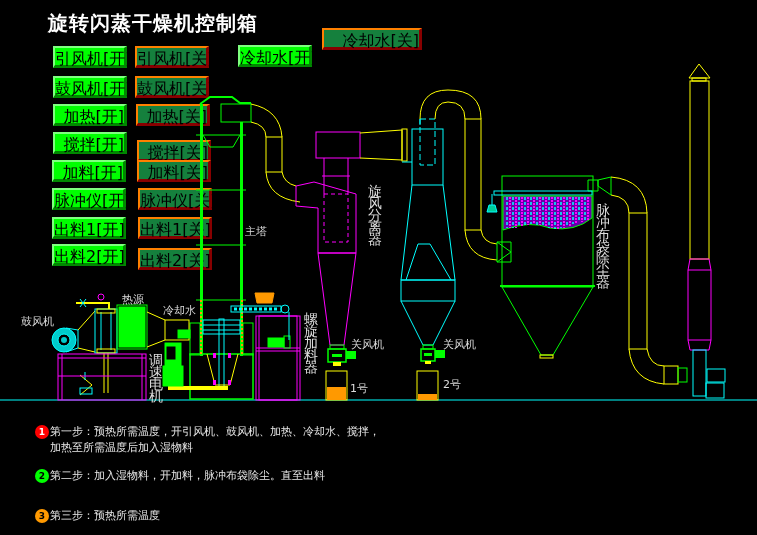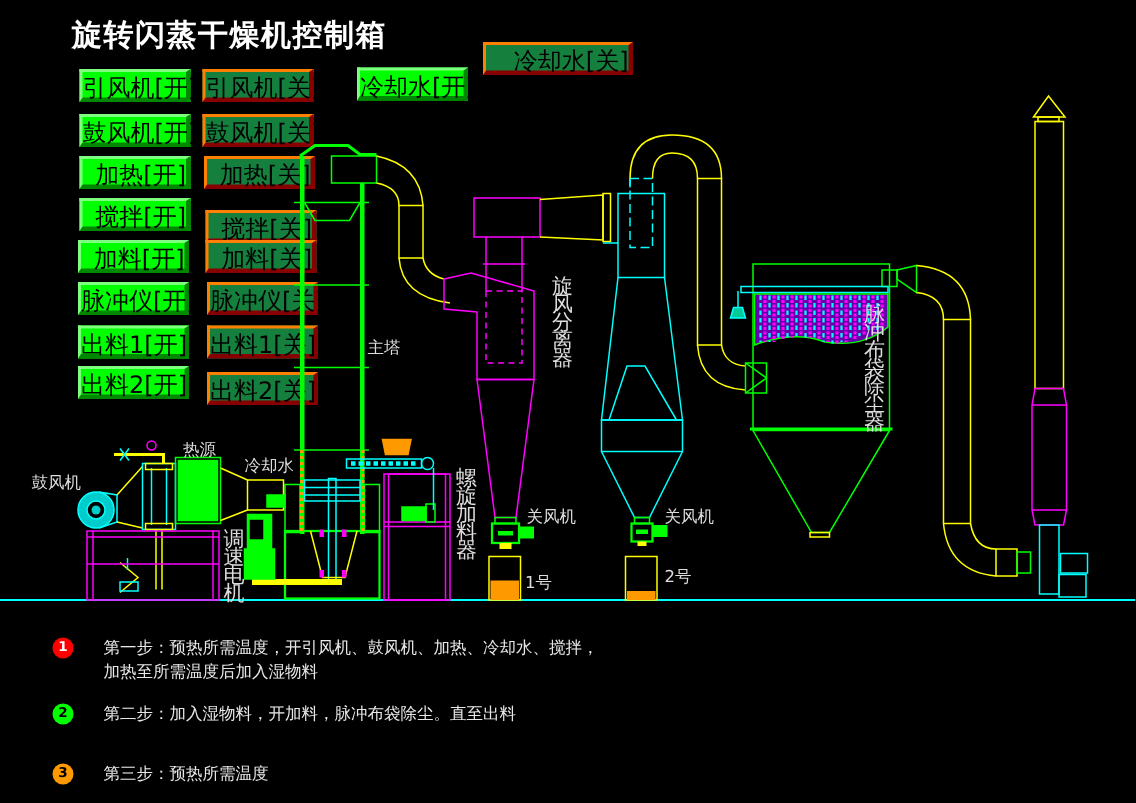--- a/index.html
+++ b/index.html
@@ -12,21 +12,21 @@
   .btn.on  { background:#00ff00; border-top:2px solid #7fff7f; border-left:2px solid #7fff7f;
              border-right:3px solid #008800; border-bottom:3px solid #008800; }
   .btn.off { background:#15803d; border-top:2px solid #ff8000; border-left:2px solid #ff8000;
              border-right:3px solid #880000; border-bottom:3px solid #880000; }
   svg.scene { position:absolute; left:0; top:0; }
   .lbl { position:absolute; font-size:11px; color:#ddd; white-space:nowrap;text-align:center; }
   .vlbl { position:absolute; font-size:14px; color:#ddd; width:12px; line-height:12px; word-break:break-all; }
   .step { position:absolute; left:35px; font-size:11px; color:#e8e8e8; line-height:16px; }
   .step .num { position:absolute; left:0; top:1px; width:14px; height:14px; border-radius:50%;
                font-size:9px; font-weight:bold; text-align:center; line-height:14px; }
-  .step .txt { margin-left:34px; display:block; width:340px; }
+  .step .txt { margin-left:15px; display:block; width:340px; }
 </style>
 </head>
 <body>
 
 <div class="title">旋转闪蒸干燥机控制箱</div>
 
 <div>
   <div class="btn on" style="left:11px;top:46px">引风机[开]</div>
   <div class="btn off" style="left:93px;top:46px">引风机[关]</div>
   <div class="btn on" style="left:11px;top:76px">鼓风机[开]</div>
@@ -247,21 +247,21 @@
 <div class="lbl" style="left:122px;top:292px">热源</div>
 <div class="lbl" style="left:163px;top:303px">冷却水</div>
 <div class="vlbl" style="left:149px;top:354px">调速电机</div>
 <div class="lbl" style="left:245px;top:224px">主塔</div>
 <div class="vlbl" style="left:304px;top:313px">螺旋加料器</div>
 <div class="vlbl" style="left:368px;top:185px">旋风分离器</div>
 <div class="lbl" style="left:351px;top:337px">关风机</div>
 <div class="lbl" style="left:443px;top:337px">关风机</div>
 <div class="lbl" style="left:350px;top:381px">1号</div>
 <div class="lbl" style="left:443px;top:377px">2号</div>
-<div class="vlbl" style="left:576px;top:204px">脉冲布袋除尘器</div>
+<div class="vlbl" style="left:596px;top:204px">脉冲布袋除尘器</div>
 
 <div class="step" style="top:424px">
   <span class="num" style="background:#ff0000;color:#fff">1</span>
   <span class="txt">第一步：预热所需温度，开引风机、鼓风机、加热、冷却水、搅拌，加热至所需温度后加入湿物料</span>
 </div>
 <div class="step" style="top:468px">
   <span class="num" style="background:#00ff00;color:#000">2</span>
   <span class="txt">第二步：加入湿物料，开加料，脉冲布袋除尘。直至出料</span>
 </div>
 <div class="step" style="top:508px">

